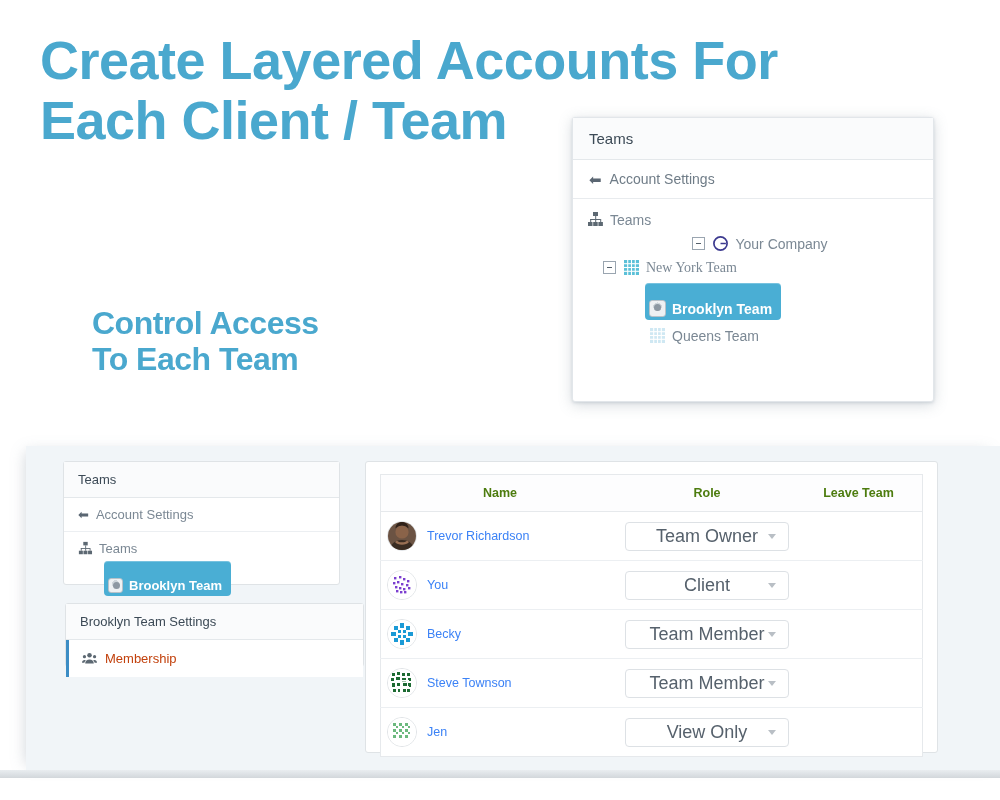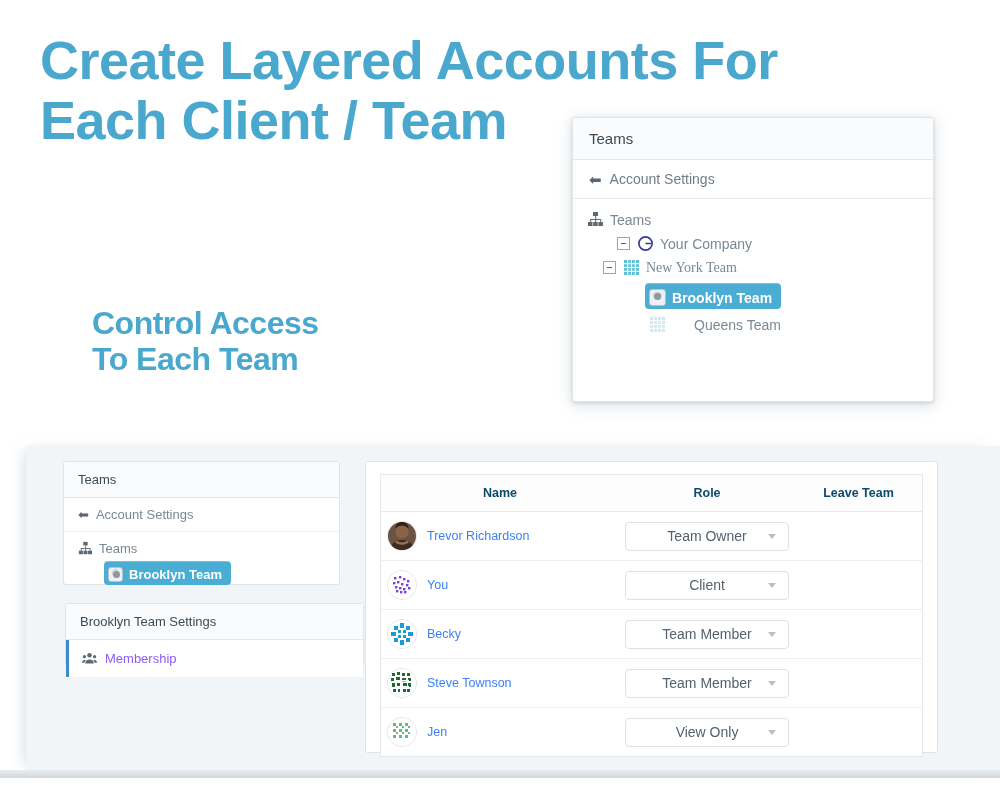--- a/index.html
+++ b/index.html
@@ -68,21 +68,21 @@
   
   .tree-node{
     display:flex;
     align-items:center;
     font-size:14px;
     color:#7b8894;
     margin-bottom:7px;
     white-space:nowrap;
   }
   .tree-node.lvl0{ margin-left:0px; }
-  .tree-node.lvl1{ margin-left:30px; }
+  .tree-node.lvl1{ margin-left:14px;justify-content:center; }
   .tree-node.lvl2{ margin-left:16px;font-family:Liberation Serif, serif; }
   .tree-node.lvl3{ margin-left:58px; }
   .tree-node.lvl-dallas{ margin-left:28px; }
 
   .toggle{
     width:11px;height:11px;
     border:1px solid #9aa5b0;
     background:#fff;
     display:inline-flex;
     align-items:center;justify-content:center;
@@ -99,21 +99,21 @@
     flex:0 0 auto;
     display:inline-block;
   }
   .node-label{ }
 
   .node-selected{
     background:#4aaed4;
     color:#ffffff;
     font-weight:bold;
     border-radius:4px;
-    padding:6px 9px 3px 4px;
+    padding:17px 9px 3px 4px;
     display:inline-flex;
     align-items:center;
     box-shadow:inset 0 1px 0 rgba(255,255,255,0.25);
   }
   .node-selected .node-icon{ margin-right:6px; }
 
   .sel-avatar{
     width:17px;height:17px;border-radius:3px;
     background:radial-gradient(circle at 50% 38%, #cfd6db 0 35%, #eef1f3 36% 100%);
     border:1px solid #b9c2c9;
@@ -171,38 +171,38 @@
   .card-body-sm{ padding:9px 14px 12px 14px; }
 
   .tree-node-sm{
     display:flex;align-items:center;font-size:13px;color:#7b8894;margin-bottom:5px;
   }
   .tree-node-sm.indent{ margin-left:26px; }
 
   .membership-row{
     padding:11px 14px 11px 13px;
     font-size:13px;
-    color:#8b5cf6;
+    color:#c2410c;
     border-left:3px solid #3c8dc5;
     display:flex;align-items:center;gap:8px;
     background:#fff;
   }
 
   
   .table-wrap{ padding:12px 14px 14px 14px; }
   table.members{
     width:100%;
     border-collapse:collapse;
     border:1px solid #e6e9ec;
     background:#fff;
     font-size:12.5px;
   }
   table.members th{
     font-size:12.5px;
-    color:#0c4a6e;
+    color:#4d7c0f;
     font-weight:bold;
     padding:11px 0;
     border-bottom:1px solid #e6e9ec;
     background:#fdfdfe;
     text-align:center;
   }
   table.members th.col-name{ width:46%; }
   table.members th.col-role{ width:29%; }
   table.members th.col-leave{ width:25%; }
   table.members td{
@@ -227,21 +227,21 @@
   .role-select{
     width:162px;
     height:27px;
     border:1px solid #dde1e5;
     border-radius:4px;
     background:#fff;
     display:inline-flex;
     align-items:center;
     justify-content:center;
     position:relative;
-    font-size:14px;
+    font-size:18px;
     color:#56616c;
   }
   .role-select .caret{
     position:absolute;
     right:12px;
     width:0;height:0;
     border-left:4px solid transparent;
     border-right:4px solid transparent;
     border-top:5px solid #b9bfc5;
   }
@@ -313,21 +313,21 @@
       <span class="node-label">New York Team</span>
     </div>
 
     <div class="tree-node lvl3">
       <span class="node-selected">
         <span class="node-icon sel-avatar"></span>
         <span class="node-label">Brooklyn Team</span>
       </span>
     </div>
 
-    <div class="tree-node lvl3" style="margin-left:62px;gap:22px;">
+    <div class="tree-node lvl3" style="margin-left:62px;">
       <span class="node-icon">
         <svg width="17" height="17" viewBox="0 0 17 17">
           <rect x="1" y="1" width="15" height="15" fill="#cfe8f3"></rect>
           <g stroke="#ffffff" stroke-width="1.1">
             <line x1="1" y1="4.7" x2="16" y2="4.7"></line>
             <line x1="1" y1="8.5" x2="16" y2="8.5"></line>
             <line x1="1" y1="12.3" x2="16" y2="12.3"></line>
             <line x1="4.7" y1="1" x2="4.7" y2="16"></line>
             <line x1="8.5" y1="1" x2="8.5" y2="16"></line>
             <line x1="12.3" y1="1" x2="12.3" y2="16"></line>

